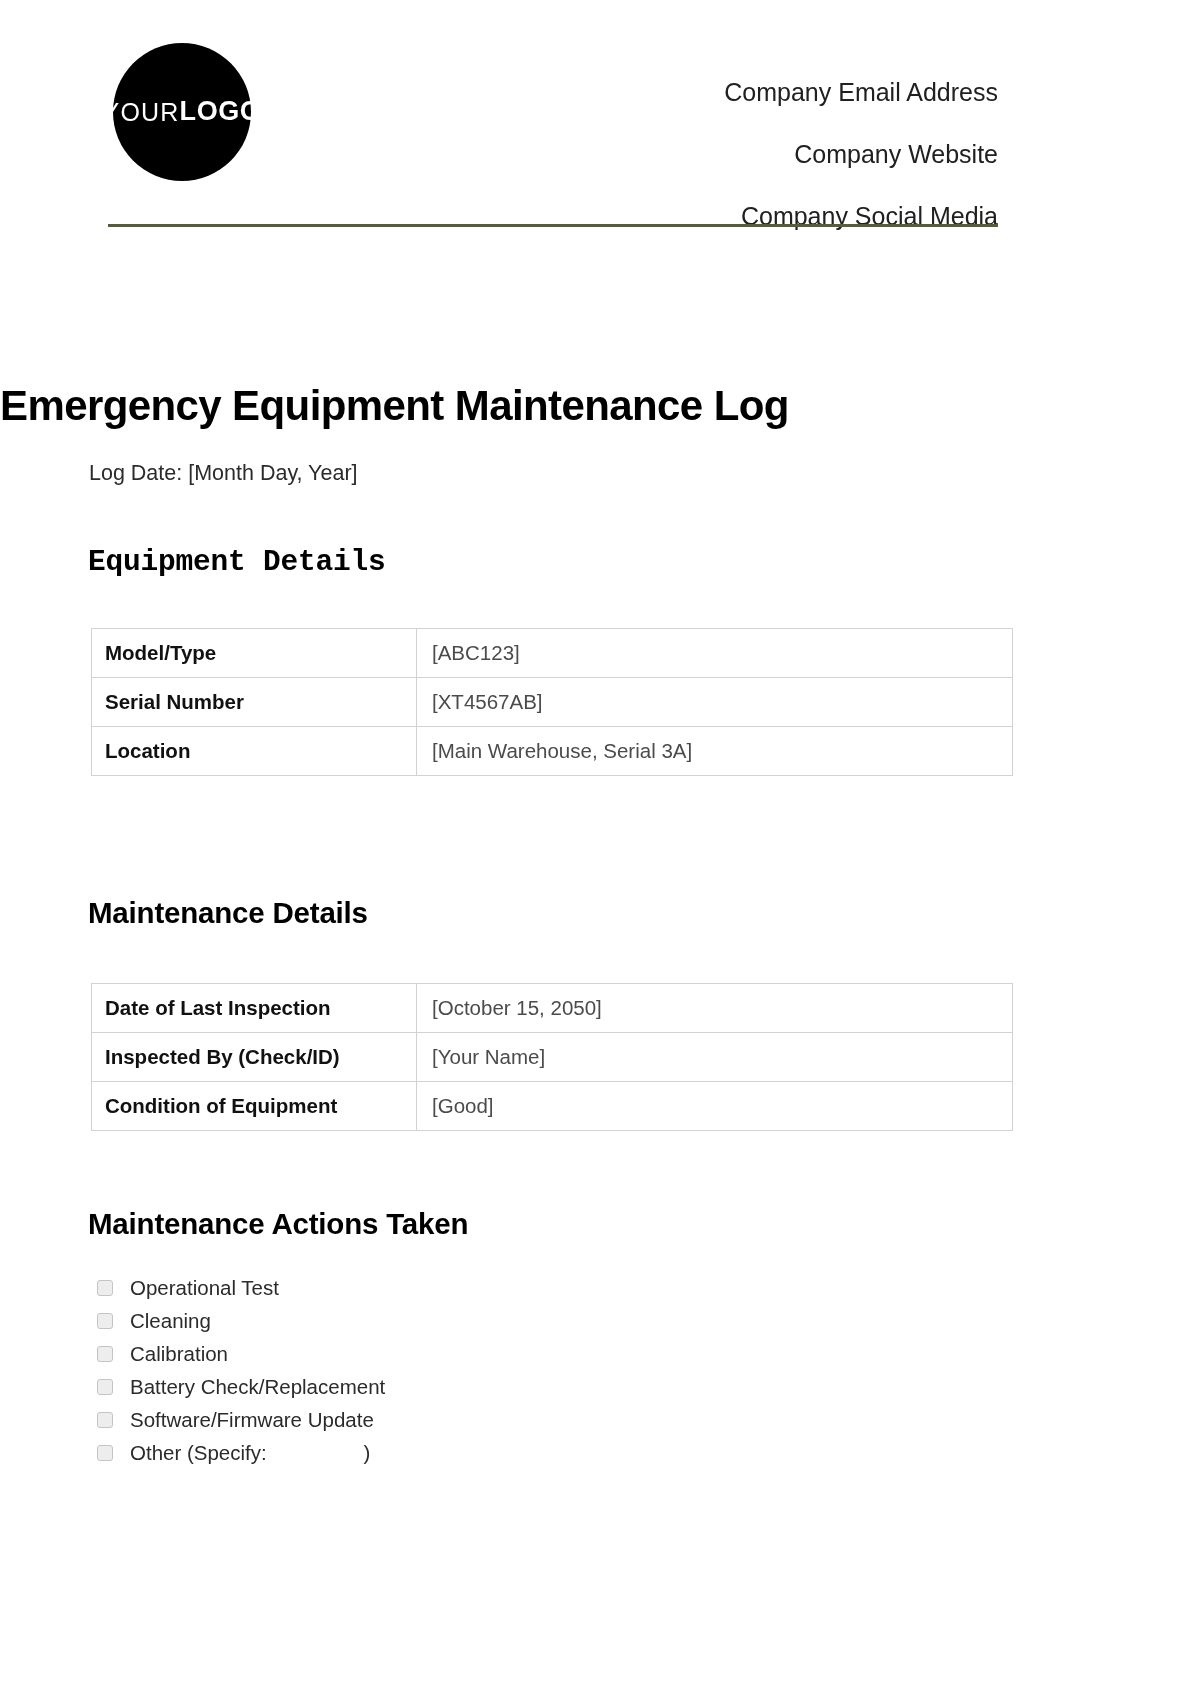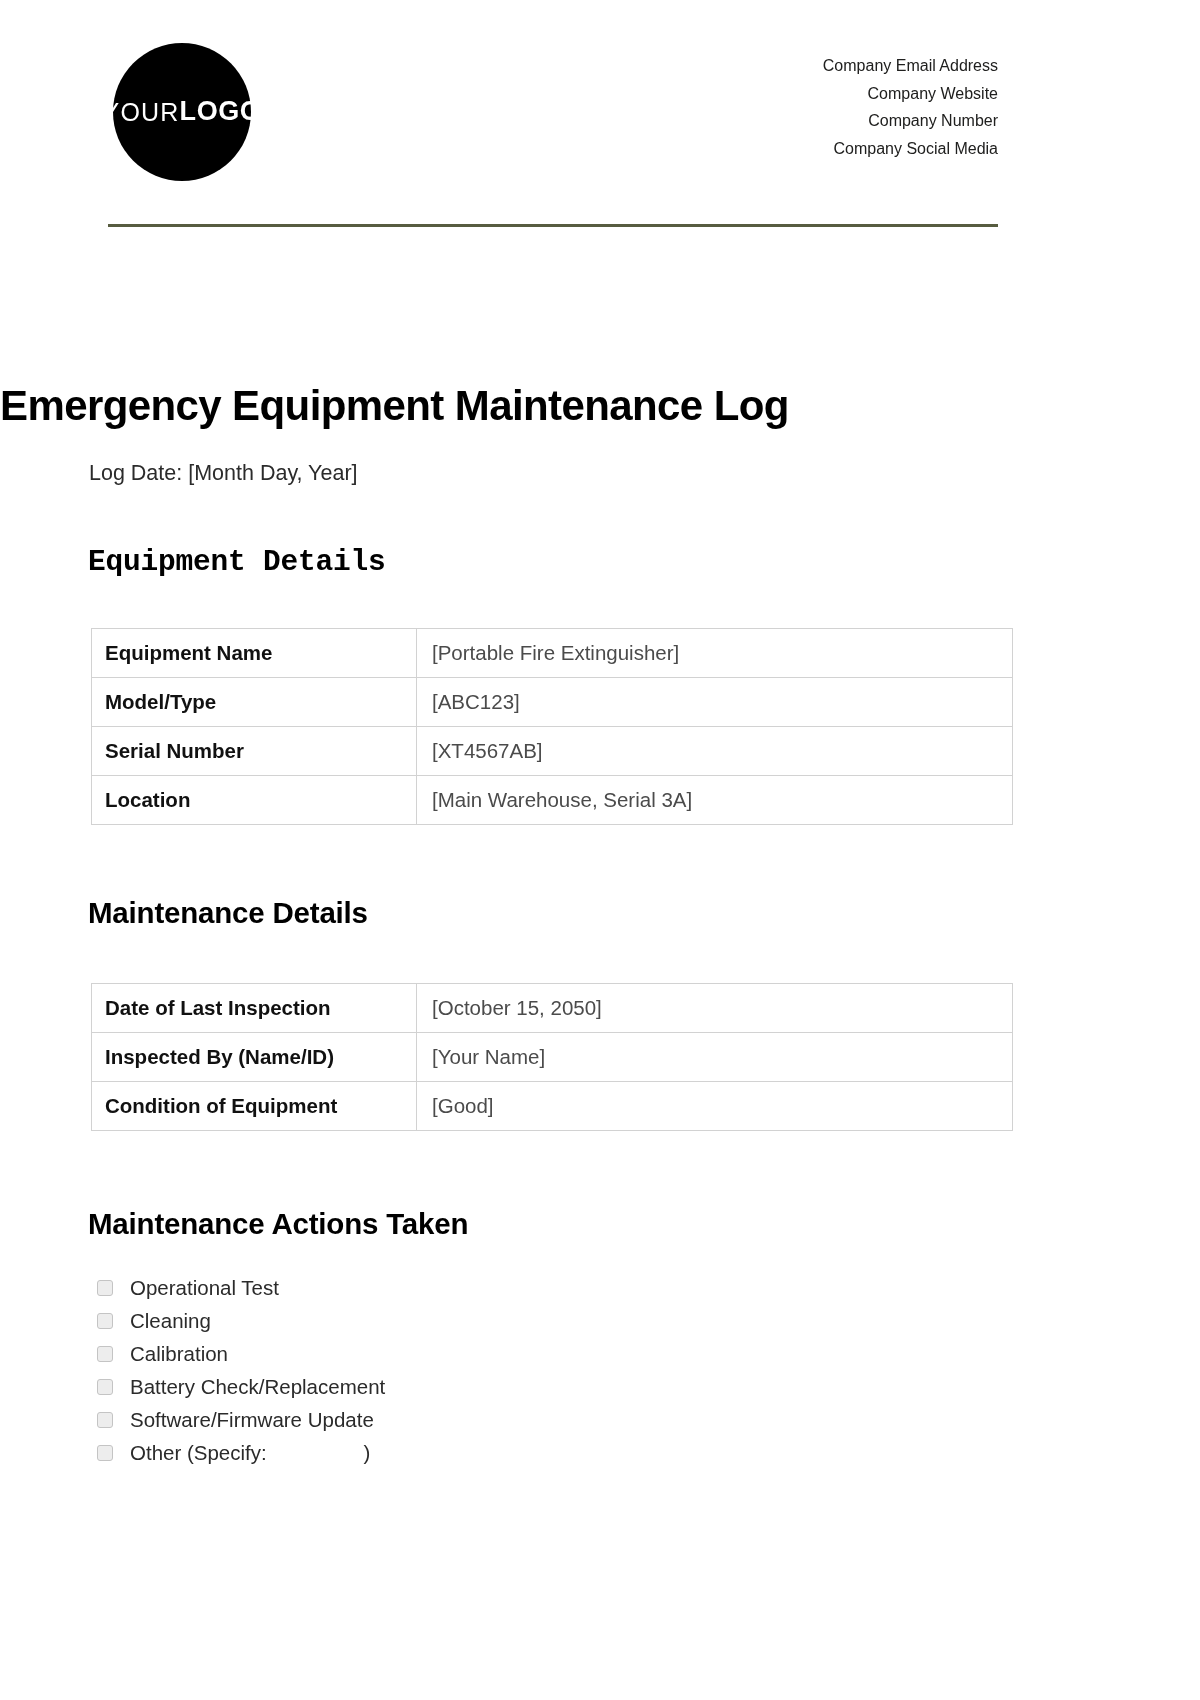--- a/index.html
+++ b/index.html
@@ -55,24 +55,25 @@
     font-size: 27px;
     letter-spacing: 0.6px;
     font-weight: 700;
     line-height: 1.15;
   }
   .contact {
     text-align: right;
     padding-top: 22px;
   }
   .contact-line {
-    font-size: 16px;
+    font-size: 25px;
     color: #20201f;
     line-height: 1.72;
     white-space: nowrap;
+    margin-top: 19px;
   }
   .rule {
     position: absolute;
     left: 108px;
     top: 224px;
     width: 890px;
     height: 3px;
     background: #575c40;
   }
 
@@ -169,37 +170,32 @@
 <div class="page">
 
   <div class="header">
     <div class="logo">
       <span class="logo-line1">YOUR</span>
       <span class="logo-line2">LOGO</span>
     </div>
     <div class="contact">
       <div class="contact-line">Company Email Address</div>
       <div class="contact-line">Company Website</div>
-      <div class="contact-line">Company Number</div>
       <div class="contact-line">Company Social Media</div>
     </div>
   </div>
   <div class="rule" style="background: rgb(87, 92, 64);"></div>
 
   <div class="title">Emergency Equipment Maintenance Log</div>
   <div class="logdate">Log Date: [Month Day, Year]</div>
 
   <div class="section-heading" id="h-equipment">Equipment Details</div>
   <table class="table" id="table-equipment">
     <tbody>
       <tr>
-        <td class="label">Equipment Name</td>
-        <td class="value">[Portable Fire Extinguisher]</td>
-      </tr>
-      <tr>
         <td class="label">Model/Type</td>
         <td class="value">[ABC123]</td>
       </tr>
       <tr>
         <td class="label">Serial Number</td>
         <td class="value">[XT4567AB]</td>
       </tr>
       <tr>
         <td class="label">Location</td>
         <td class="value">[Main Warehouse, Serial 3A]</td>
@@ -208,21 +204,21 @@
   </table>
 
   <div class="section-heading" id="h-maintenance">Maintenance Details</div>
   <table class="table" id="table-maintenance">
     <tbody>
       <tr>
         <td class="label">Date of Last Inspection</td>
         <td class="value">[October 15, 2050]</td>
       </tr>
       <tr>
-        <td class="label">Inspected By (Name/ID)</td>
+        <td class="label">Inspected By (Check/ID)</td>
         <td class="value">[Your Name]</td>
       </tr>
       <tr>
         <td class="label">Condition of Equipment</td>
         <td class="value">[Good]</td>
       </tr>
     </tbody>
   </table>
 
   <div class="section-heading" id="h-actions">Maintenance Actions Taken</div>

